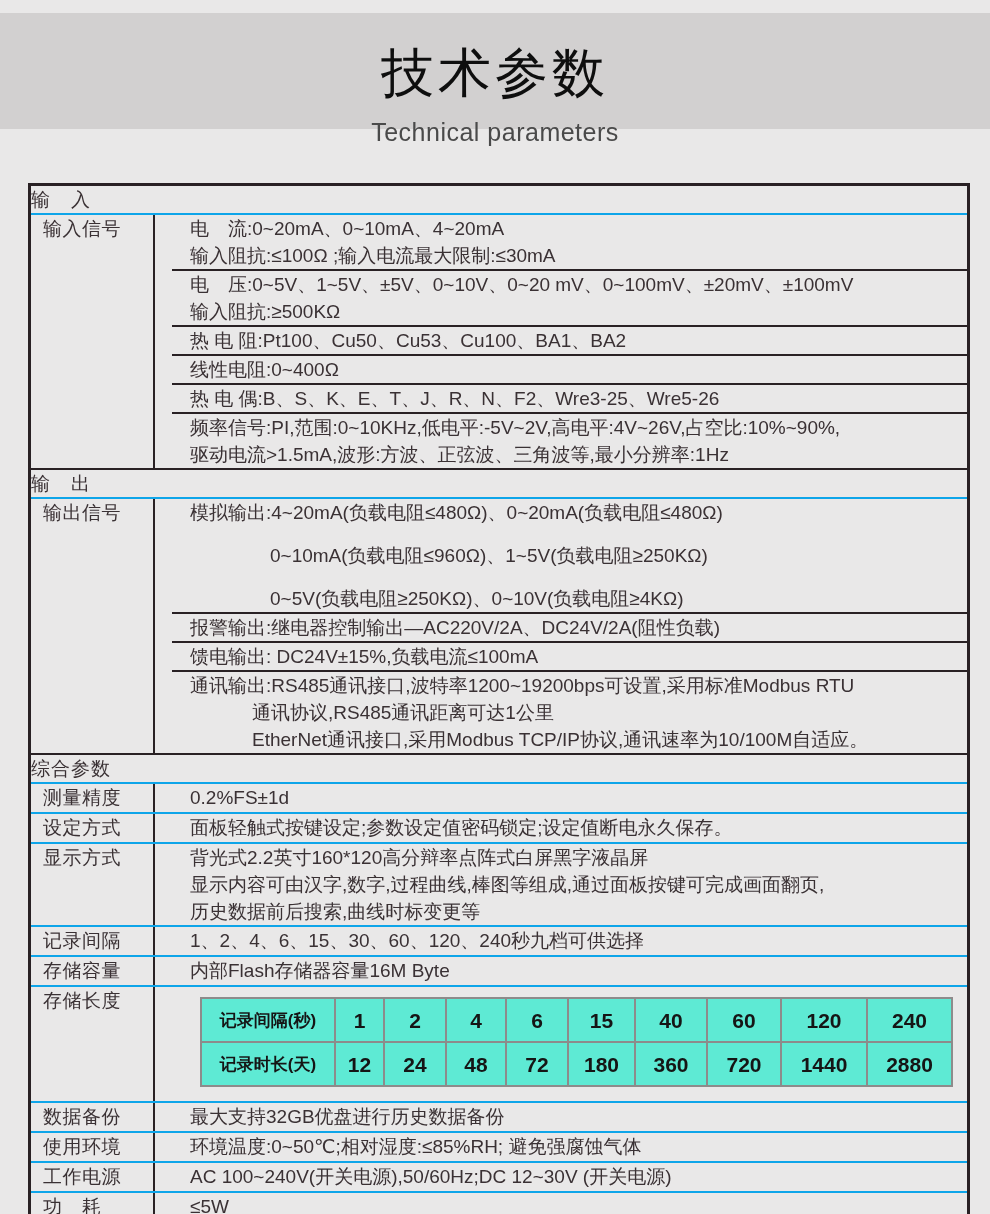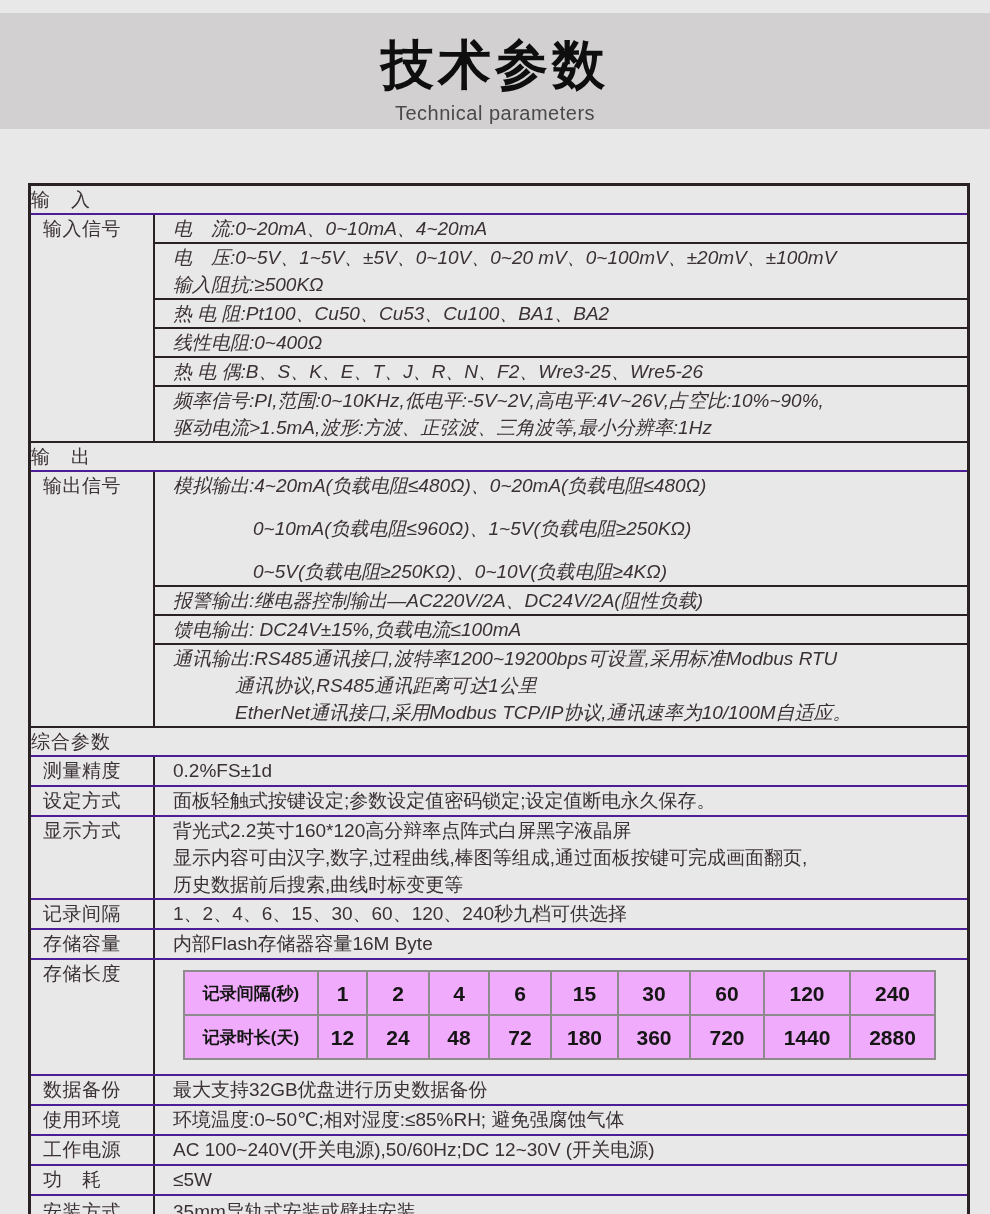--- a/index.html
+++ b/index.html
@@ -8,56 +8,56 @@
     background:#e9e8e8;
     font-family:"Liberation Sans","DejaVu Sans",sans-serif;
     color:#3a3134;
     -webkit-font-smoothing:antialiased;
   }
   .title-band{
     position:absolute;left:0;top:13px;width:990px;height:116px;
     background:#d2d0d0;text-align:center;
   }
   .page-title{
-    margin:8px;padding-top:15px;
-    font-size:53px;font-weight:700;color:#0e0e0e;
+    margin:16px;padding-top:15px;
+    font-size:53px;font-weight:400;color:#0e0e0e;
     letter-spacing:4px;line-height:1.1;
   }
   .page-subtitle{
-    font-size:20px;color:#4a4a4a;margin-top:1px;letter-spacing:0.5px;
+    font-size:25px;color:#4a4a4a;margin-top:1px;letter-spacing:0.5px;
   }
   .spec{
     position:absolute;left:28px;top:183px;width:942px;
     border:3px solid #292124;box-sizing:border-box;
     font-size:19px;
   }
   .sec{
     line-height:27px;height:27px;
     border-top:2px solid #292124;
     letter-spacing:1px;
   }
   .sec:first-child{border-top:none;}
-  .grp,.kv{display:flex;border-top:2px solid #4c1d95;}
+  .grp,.kv{display:flex;border-top:2px solid #0ea5e9;gap:17px;}
   .lbl{
     flex:0 0 124px;width:124px;box-sizing:border-box;
     border-right:2px solid #292124;
     padding:0 0 0 12px;line-height:28px;
     letter-spacing:0.5px;
   }
-  .rows{flex:1;min-width:0;font-style:italic;}
+  .rows{flex:1;min-width:0;}
   .r{border-top:2px solid #292124;padding:0 0 0 18px;line-height:27px;}
   .r:first-child{border-top:none;}
   .val{flex:1;min-width:0;padding:0 0 0 18px;line-height:27px;}
   .ln{white-space:nowrap;}
   .ind-analog{margin-left:80px;margin-top:16px;}
   .ind-comm{margin-left:62px;}
   .kv.tall .val,.kv.tall .lbl{line-height:27px;}
   .kv.last .val,.kv.last .lbl{line-height:31px;}
   .stor-wrap{padding:10px 0 14px 10px;}
-  table.mini{border-collapse:collapse;background:#f0abfc;}
+  table.mini{border-collapse:collapse;background:#5eead4;}
   table.mini td{
     border:2px solid #8d8b8b;text-align:center;
     font-weight:bold;color:#151515;vertical-align:middle;
   }
   td.mh{font-size:17px;width:128px;height:40px;padding:0 2px;letter-spacing:0;}
   td.mv{font-size:21px;height:40px;}
   td.c1{width:45px;} td.c2{width:58px;} td.c3{width:56px;} td.c4{width:58px;}
   td.c5{width:63px;} td.c6{width:68px;} td.c7{width:70px;} td.c8{width:82px;} td.c9{width:81px;margin-left:8px;}
 </style>
 </head>
@@ -70,20 +70,21 @@
 
 <div class="spec">
 
   <div class="sec">输　入</div>
 
   <div class="grp">
     <div class="lbl">输入信号</div>
     <div class="rows">
       <div class="r">
         <div class="ln">电　流:0~20mA、0~10mA、4~20mA</div>
+        <div class="ln">输入阻抗:≤100Ω ;输入电流最大限制:≤30mA</div>
       </div>
       <div class="r">
         <div class="ln">电　压:0~5V、1~5V、±5V、0~10V、0~20 mV、0~100mV、±20mV、±100mV</div>
         <div class="ln">输入阻抗:≥500KΩ</div>
       </div>
       <div class="r">
         <div class="ln">热 电 阻:Pt100、Cu50、Cu53、Cu100、BA1、BA2</div>
       </div>
       <div class="r">
         <div class="ln">线性电阻:0~400Ω</div>
@@ -159,21 +160,21 @@
       <div class="stor-wrap">
         <table class="mini">
           <tbody>
               <tr>
             <td class="mh">记录间隔(秒)</td>
             <td class="mv c1">1</td>
             <td class="mv c2">2</td>
             <td class="mv c3">4</td>
             <td class="mv c4">6</td>
             <td class="mv c5">15</td>
-            <td class="mv c6">30</td>
+            <td class="mv c6">40</td>
             <td class="mv c7">60</td>
             <td class="mv c8">120</td>
             <td class="mv c9">240</td>
           </tr>
           <tr>
             <td class="mh">记录时长(天)</td>
             <td class="mv c1">12</td>
             <td class="mv c2">24</td>
             <td class="mv c3">48</td>
             <td class="mv c4">72</td>

